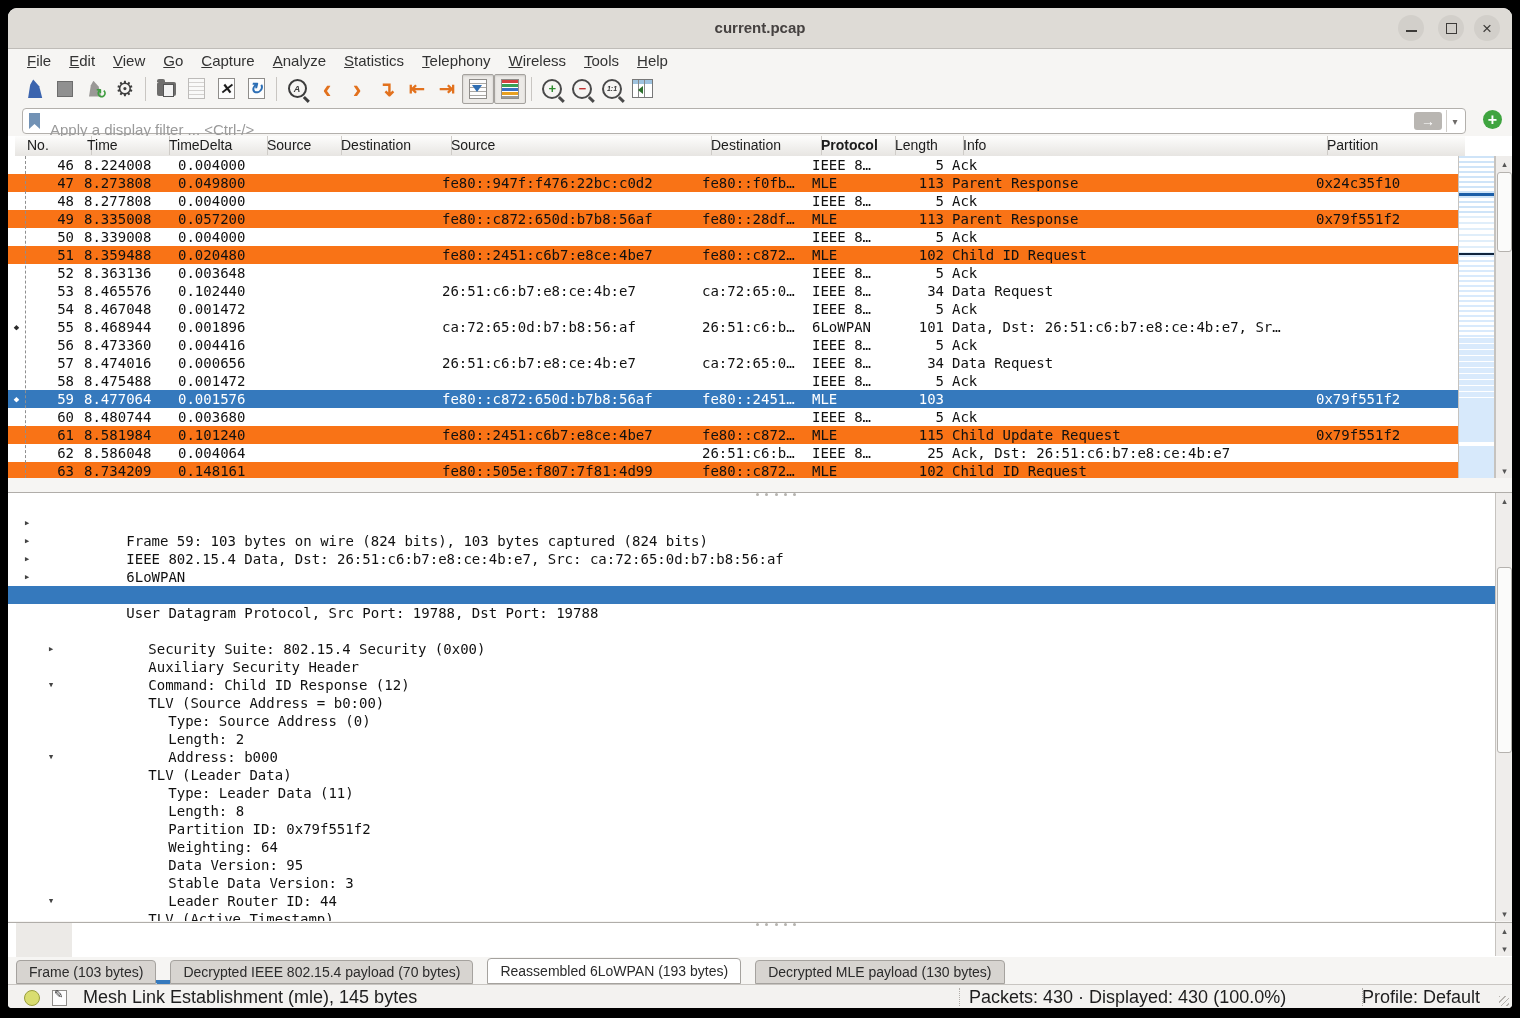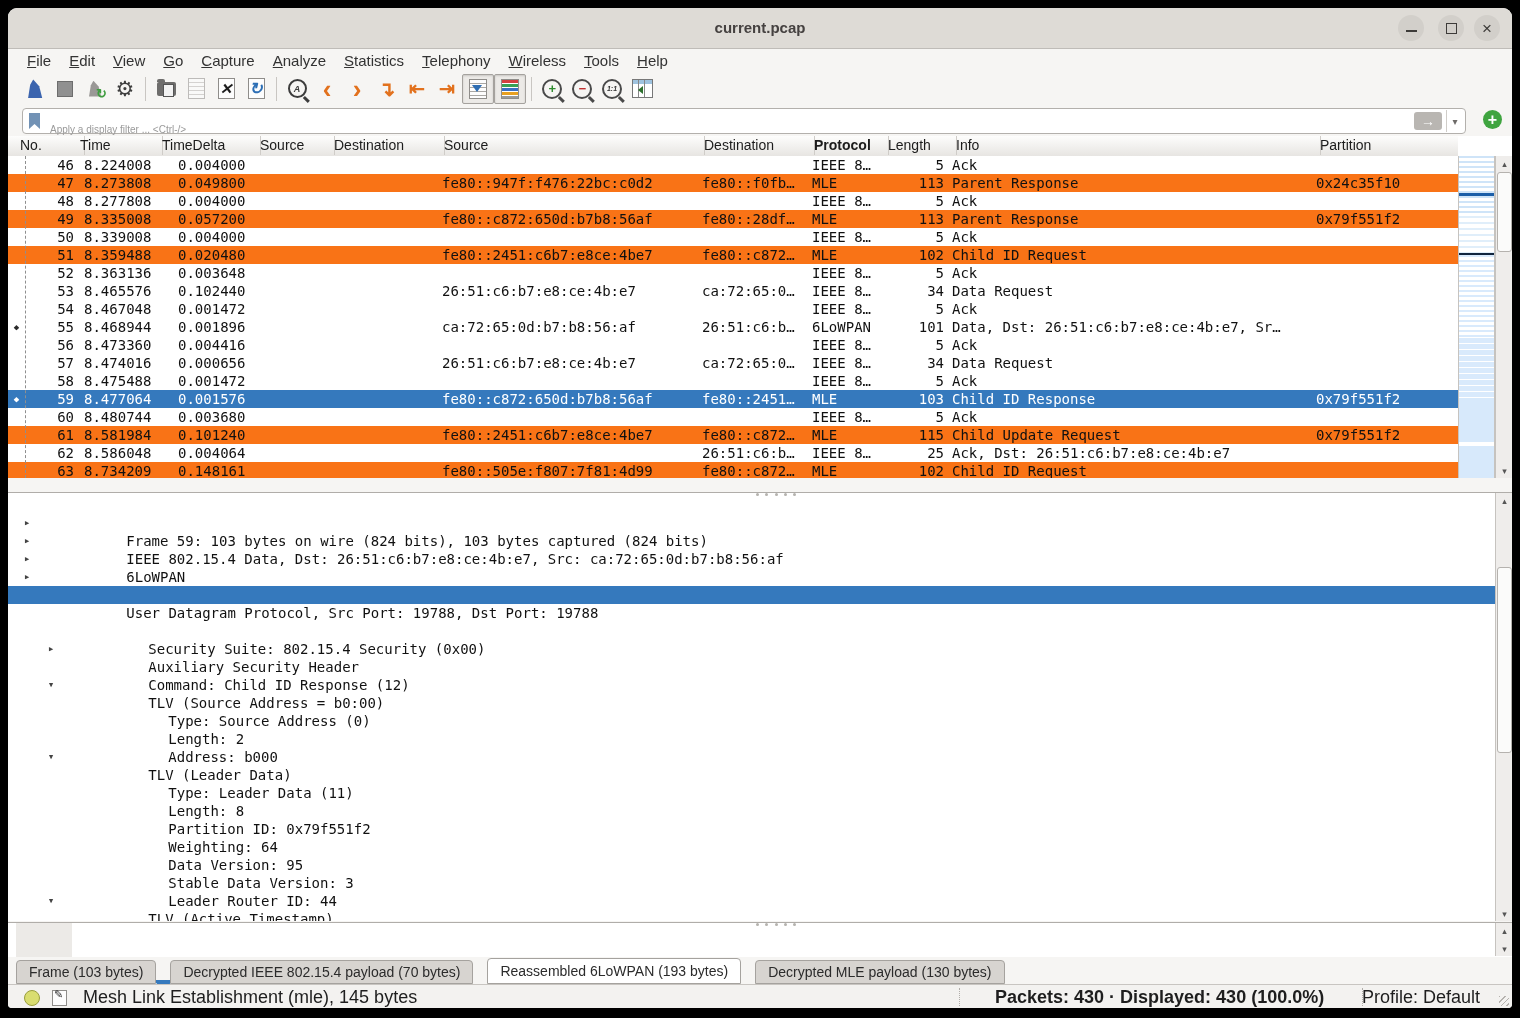--- a/index.html
+++ b/index.html
@@ -55,31 +55,31 @@
   .colsicon{width:19px;height:17px;border:1px solid #777;background:
     linear-gradient(to right,transparent 0 5px,#888 5px 6px,transparent 6px 11px,#888 11px 12px,transparent 12px),
     linear-gradient(#9fc3df 0 4px,#fff 4px);position:relative;}
   .colsicon::after{content:"";position:absolute;left:1px;top:6px;width:0;height:0;border:4px solid transparent;border-right:5px solid #2c6f2c;}
   
   #filterbar{position:absolute;left:0;top:97px;width:100%;height:31px;border-bottom:1px solid #c4c1bd;}
   #filter-field{position:absolute;left:14px;top:3px;width:1442px;height:24px;background:#fff;
     border:1px solid #b3b0ac;border-radius:4px;display:flex;align-items:center;}
   .bookmark{width:11px;height:16px;margin:0 8px 0 6px;background:#7292b5;
     clip-path:polygon(0 0,100% 0,100% 100%,50% 68%,0 100%);flex:none;}
-  #filter-input{flex:1;border:none;outline:none;font-size:10px;color:#444;background:transparent;margin-top:16px;}
+  #filter-input{flex:1;border:none;outline:none;font-size:15px;color:#444;background:transparent;margin-top:16px;}
   #filter-input::placeholder{color:#9a9a9a;}
   .apply-btn{width:28px;height:18px;background:#b9b6b2;border-radius:3px;color:#fff;display:flex;
     align-items:center;justify-content:center;font-size:14px;font-weight:bold;margin-right:4px;flex:none;}
   .filter-caret{width:16px;height:22px;border-left:1px solid #d0cdc9;color:#6e6b68;font-size:10px;
     display:flex;align-items:center;justify-content:center;flex:none;margin-right:2px;}
   .plus-btn{position:absolute;right:10px;top:5px;width:19px;height:19px;border-radius:50%;background:#3fa43f;
     color:#fff;font-size:16px;font-weight:bold;display:flex;align-items:center;justify-content:center;}
   
   #plist{position:absolute;left:0;top:128px;width:100%;height:342px;background:#fff;}
-  #plist-header{position:absolute;left:0;top:0;width:1450px;height:20px;
+  #plist-header{position:absolute;left:7px;top:0;width:1450px;height:20px;
     background:linear-gradient(#fdfdfc,#e7e5e2);border-bottom:1px solid #b6b3af;}
   .hcell{position:absolute;top:0;height:19px;line-height:19px;font-size:14px;color:#1c1c1c;
     padding-left:8px;border-right:1px solid #cfccc8;white-space:nowrap;overflow:hidden;}
   .hc-no{left:0;width:64px;padding-left:12px;}
   .hc-time{left:64px;width:82px;}
   .hc-delta{left:146px;width:98px;}
   .hc-src1{left:244px;width:74px;}
   .hc-dst1{left:318px;width:110px;}
   .hc-src2{left:428px;width:260px;}
   .hc-dst2{left:688px;width:110px;}
@@ -147,21 +147,21 @@
   .tab{height:22px;line-height:22px;padding:0 12px;font-size:14px;color:#2b2b2b;background:#d7d4d0;
     border:1px solid #a5a29e;border-radius:4px 4px 0 0;white-space:nowrap;}
   .tab.active{background:#fff;height:24px;line-height:24px;}
   
   #statusbar{position:absolute;left:0;top:976px;width:100%;height:24px;background:#f3f2f0;border-top:1px solid #c8c5c1;}
   .expert-dot{position:absolute;left:16px;top:5px;width:14px;height:14px;border-radius:50%;background:#d9dd70;border:1px solid #999d3e;}
   .note-ic{position:absolute;left:44px;top:5px;width:13px;height:14px;background:#fdfdfd;border:1px solid #8f8d8a;}
   .note-ic::after{content:"✎";position:absolute;left:1px;top:-3px;font-size:11px;color:#333;}
   .sb-text{position:absolute;top:0;height:24px;line-height:24px;font-size:18px;color:#1e1e1e;white-space:nowrap;}
   #sb-field{left:75px;}
-  #sb-packets{left:987px;font-weight:bold;}
+  #sb-packets{left:961px;}
   #sb-profile{right:32px;}
   .sb-sep{position:absolute;top:3px;height:18px;width:0;border-left:1px dotted #b0ada9;}
   .grip{position:absolute;right:3px;bottom:3px;width:10px;height:10px;
     background:repeating-linear-gradient(135deg,#b5b2ae 0 1px,transparent 1px 4px);}
 </style>
 </head>
 <body>
 
 <div id="window">
 
@@ -454,21 +454,20 @@
         </div>
         <div class="prow sel">
           <span class="pc v-mark">◆</span>
           <span class="pc v-no">59</span>
           <span class="pc v-time">8.477064</span>
           <span class="pc v-delta">0.001576</span>
           <span class="pc v-src">fe80::c872:650d:b7b8:56af</span>
           <span class="pc v-dst">fe80::2451…</span>
           <span class="pc v-proto">MLE</span>
           <span class="pc v-len">103</span>
-          <span class="pc v-info">Child ID Response</span>
           <span class="pc v-part">0x79f551f2</span>
         </div>
         <div class="prow">
           <span class="pc v-mark"></span>
           <span class="pc v-no">60</span>
           <span class="pc v-time">8.480744</span>
           <span class="pc v-delta">0.003680</span>
           <span class="pc v-src"></span>
           <span class="pc v-dst"></span>
           <span class="pc v-proto">IEEE 8…</span>

